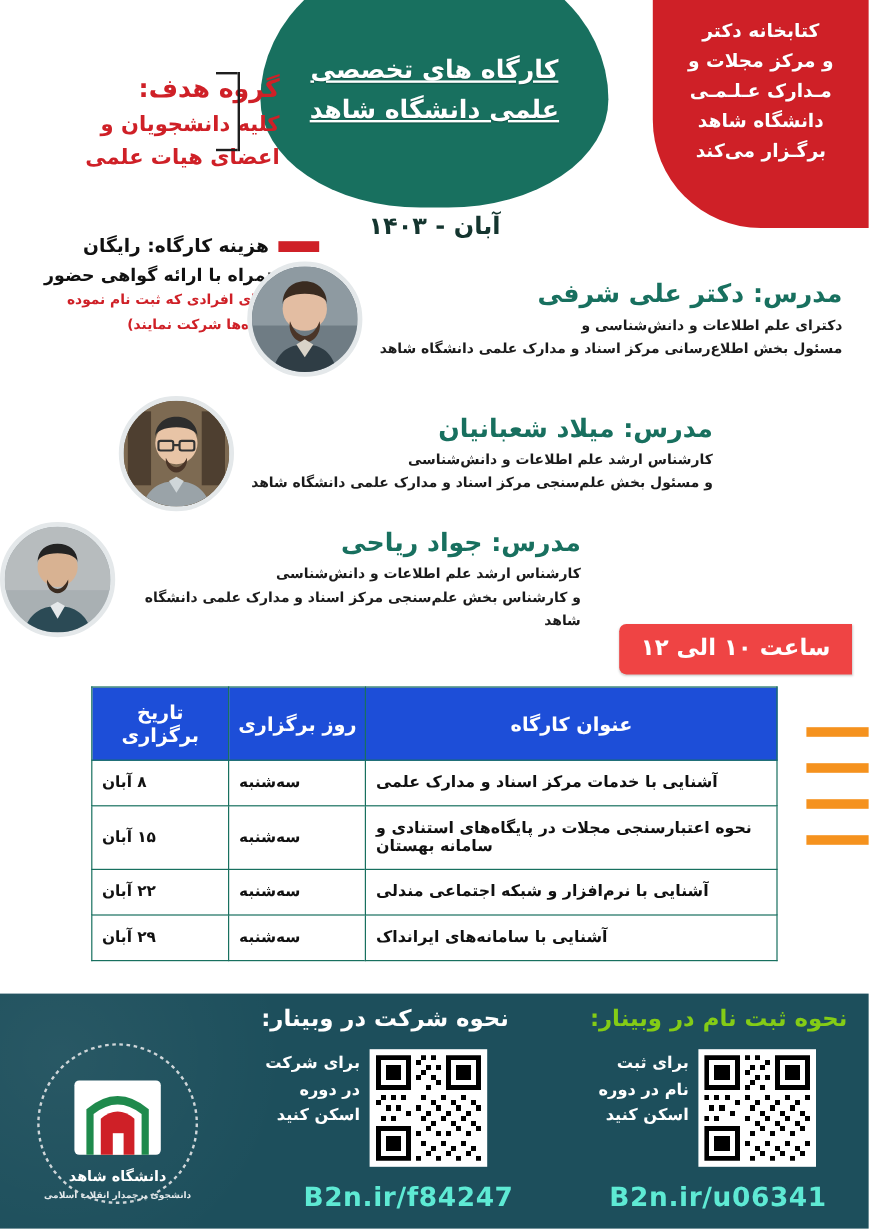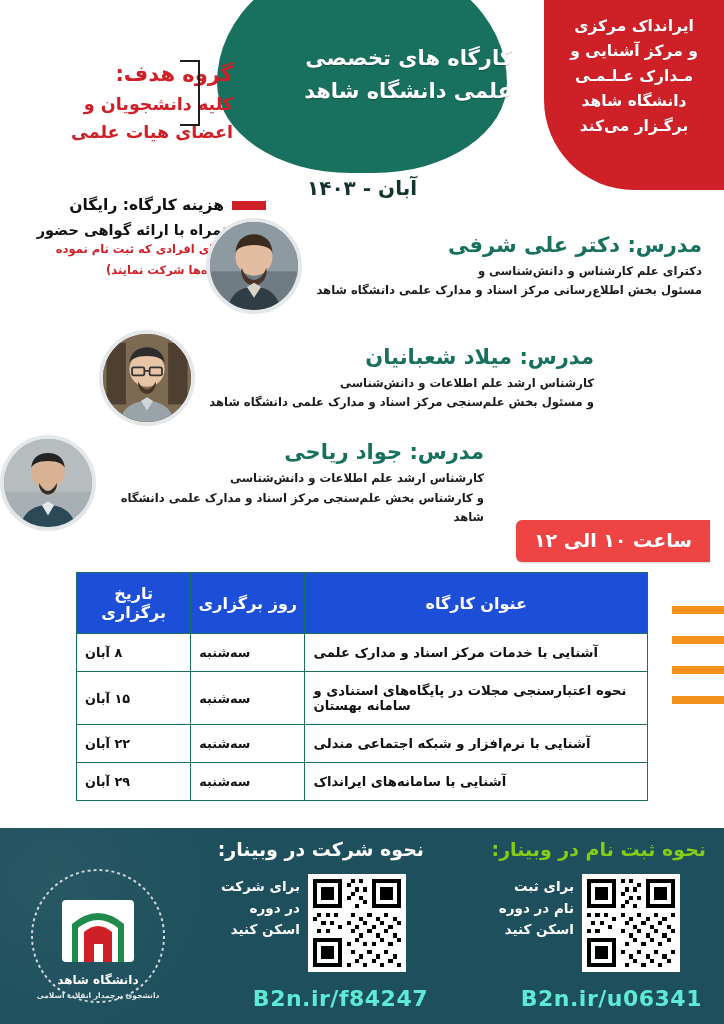--- a/index.html
+++ b/index.html
@@ -43,26 +43,28 @@
     background: #18705f;
     border-radius: 50% 50% 46% 46% / 58% 58% 42% 42%;
     box-shadow: inset 0 0 0 0 rgba(0,0,0,0);
   }
   .title-text {
     position: absolute;
     top: 42px;
     left: 50%;
     transform: translateX(-50%);
     width: 300px;
+    text-align: center;
     color: #ffffff;
     font-weight: bold;
     font-size: 21px;
     line-height: 1.55;
     z-index: 4;
     text-shadow: 0 1px 1px rgba(0,0,0,.25);
+    text-decoration: underline;
   }
   .title-text .l1 { display:block; }
   .date-line {
     position: absolute;
     top: 176px;
     left: 50%;
     transform: translateX(-50%);
     width: 340px;
     text-align: center;
     color: #14352f;
@@ -264,37 +266,37 @@
   .qr-side-1 { right: 150px; }
   .qr-side-2 { right: 424px; }
   .qr-link {
     position: absolute;
     color: #5eead4;
     font-weight: bold;
     font-size: 22px;
     letter-spacing: .5px;
     direction: ltr;
   }
-  .qr-link-1 { top: 158px; right: 22px; }
+  .qr-link-1 { top: 158px; right: 35px; }
   .qr-link-2 { top: 158px; right: 296px; }
 
   
   .logo {
     position: absolute;
     left: 28px; top: 38px;
     width: 140px; height: 140px;
   }
   .logo svg { display:block; }
 </style>
 </head>
 <body>
 
 <div class="red-banner">
-  <div class="line">ایرانداک مرکزی</div>
-  <div class="line">و مرکز آشنایی و</div>
+  <div class="line">کتابخانه دکتر</div>
+  <div class="line">و مرکز مجلات و</div>
   <div class="line">مـدارک عـلـمـی</div>
   <div class="line">دانشگاه شاهد</div>
   <div class="line">برگـزار می‌کند</div>
 </div>
 
 <div class="title-blob"></div>
 <div class="title-text">
   <span class="l1">کارگاه های تخصصی</span>
   <span class="l1">علمی دانشگاه شاهد</span>
 </div>
@@ -316,21 +318,21 @@
     <div class="cost-bar small"></div>
     <div class="cost-label2">همراه با ارائه گواهی حضور</div>
   </div>
   <div class="cost-note">(صرفا برای افرادی که ثبت نام نموده</div>
   <div class="cost-note">و در کارگاه‌ها شرکت نمایند)</div>
 </div>
 
 <div class="presenter p1">
   <div class="p-text">
     <div class="p-name">مدرس: دکتر علی شرفی</div>
-    <div class="p-desc">دکترای علم کارشناس و دانش‌شناسی و</div>
+    <div class="p-desc">دکترای علم اطلاعات و دانش‌شناسی و</div>
     <div class="p-desc">مسئول بخش اطلاع‌رسانی مرکز اسناد و مدارک علمی دانشگاه شاهد</div>
   </div>
   <div class="p-photo">
     <svg viewBox="0 0 100 100" aria-hidden="true">
       <rect width="100" height="100" fill="#6f7c84"></rect>
       <rect x="0" y="0" width="100" height="56" fill="#8e9aa1"></rect>
       <circle cx="50" cy="40" r="21" fill="#e3bda2"></circle>
       <path d="M29 36c0-14 9-22 21-22s21 8 21 22c0-6-9-10-21-10s-21 4-21 10z" fill="#3a2b20"></path>
       <path d="M36 52c3 9 9 14 14 14s11-5 14-14c2 8-3 20-14 20s-16-12-14-20z" fill="#4a3528"></path>
       <path d="M20 100c3-18 14-26 30-26s27 8 30 26z" fill="#2f3d45"></path>

